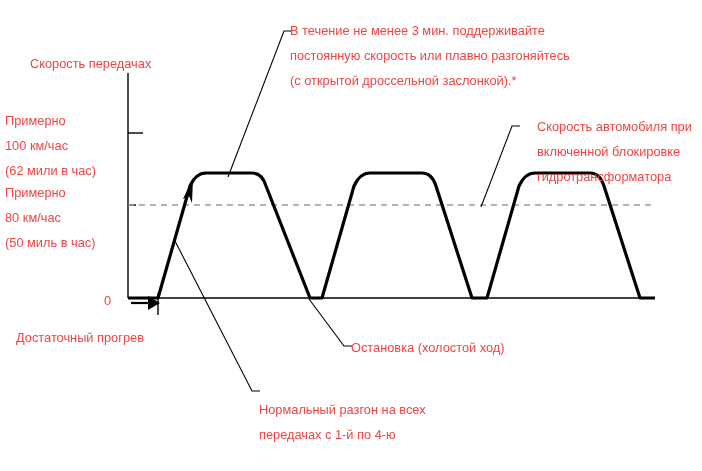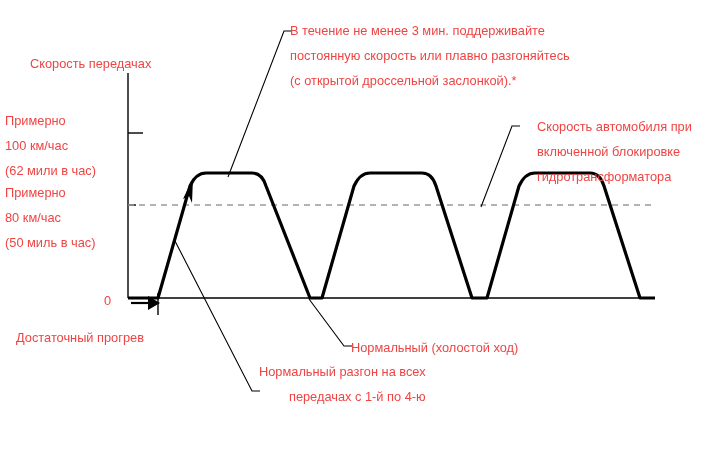--- a/index.html
+++ b/index.html
@@ -72,21 +72,21 @@
     white-space: pre-line;
   }
   #axis-title-label   { left: 30px;  top: 51px;  }
   #tick-100-label     { left: 5px;   top: 108px; }
   #tick-80-label      { left: 5px;   top: 180px; }
   #origin-label       { left: 104px; top: 288px; }
   #note-steady-speed  { left: 290px; top: 18px;  }
   #note-lockup-speed  { left: 521px; top: 114px; margin-left: 16px; }
   #note-warmup        { left: 16px;  top: 325px; }
   #note-stop-idle     { left: 351px; top: 335px; }
-  #note-normal-accel  { left: 259px; top: 359px; text-align: right; }
+  #note-normal-accel  { left: 259px; top: 397px; }
 </style>
 </head>
 <body>
 
 <div id="diagram-root">
 
   <svg id="speed-chart" viewBox="0 0 702 471">
 
     <path class="axis-line" d="M128,73 L128,298"></path>
 
@@ -150,18 +150,18 @@
   <div class="text-block" id="note-steady-speed">В течение не менее 3 мин. поддерживайте
 постоянную скорость или плавно разгоняйтесь
 (с открытой дроссельной заслонкой).*</div>
 
   <div class="text-block" id="note-lockup-speed">Скорость автомобиля при
 включенной блокировке
 гидротрансформатора</div>
 
   <div class="text-block" id="note-warmup">Достаточный прогрев</div>
 
-  <div class="text-block" id="note-stop-idle">Нормальный (холостой ход)</div>
+  <div class="text-block" id="note-stop-idle">Остановка (холостой ход)</div>
 
   <div class="text-block" id="note-normal-accel">Нормальный разгон на всех
 передачах с 1-й по 4-ю</div>
 
 </div>
 
 </body></html>

